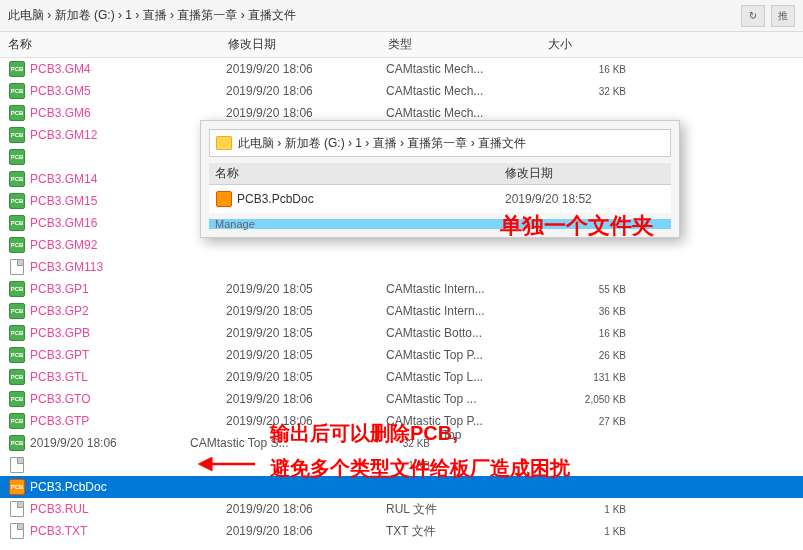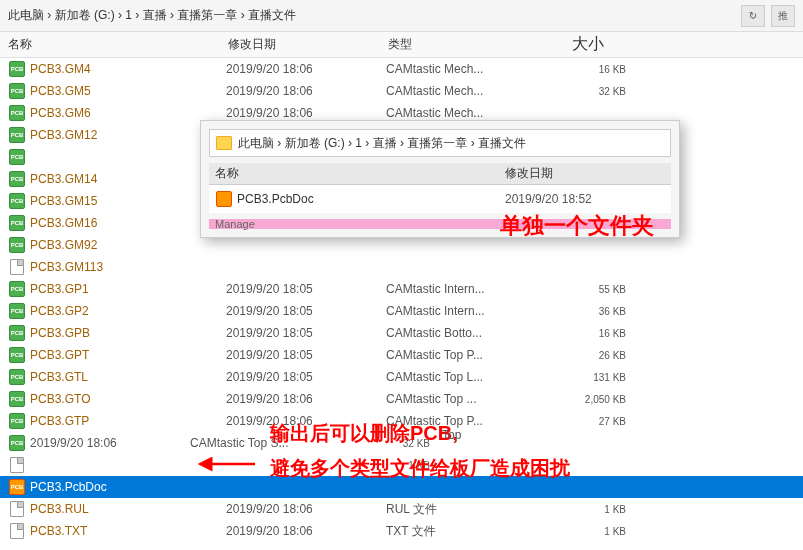--- a/index.html
+++ b/index.html
@@ -60,21 +60,21 @@
       height: 26px;
       background: #f9f9f9;
       border-bottom: 1px solid #e0e0e0;
       display: flex;
       align-items: center;
       padding: 0 8px;
     }
     .col-name { width: 220px; font-size: 12px; color: #333; }
     .col-date { width: 160px; font-size: 12px; color: #333; }
     .col-type { width: 160px; font-size: 12px; color: #333; }
-    .col-size { width: 80px; font-size: 16px; color: #333; text-align: center; }
+    .col-size { width: 80px; font-size: 12px; color: #333; text-align: left; }
 
     
     .file-list {
       flex: 1;
       overflow-y: auto;
       overflow-x: hidden;
     }
     .file-row {
       height: 22px;
       display: flex;
@@ -89,21 +89,21 @@
     .file-row.selected .file-size { color: #fff; }
     .file-icon {
       width: 18px;
       height: 16px;
       margin-right: 4px;
       display: flex;
       align-items: center;
       justify-content: center;
       flex-shrink: 0;
     }
-    .file-name { width: 196px; font-size: 12px; color: #a16207; overflow: hidden; white-space: nowrap; text-overflow: ellipsis; }
+    .file-name { width: 196px; font-size: 12px; color: #ec4899; overflow: hidden; white-space: nowrap; text-overflow: ellipsis; }
     .file-date { width: 160px; font-size: 12px; color: #555; }
     .file-type { width: 160px; font-size: 12px; color: #555; overflow: hidden; white-space: nowrap; text-overflow: ellipsis; }
     .file-size { width: 80px; font-size: 10px; color: #555; text-align: right; }
 
     
     .icon-pcb {
       width: 16px; height: 16px;
       background: #4caf50;
       border: 1px solid #388e3c;
       border-radius: 2px;
@@ -478,21 +478,21 @@
     <div class="popup-col-name">名称</div>
     <div class="popup-col-date">修改日期</div>
   </div>
   <div class="popup-file-row">
     <div class="file-icon">
       <div class="icon-pcbdoc"></div>
     </div>
     <div class="popup-file-name">PCB3.PcbDoc</div>
     <div class="popup-file-date">2019/9/20 18:52</div>
   </div>
-  <div style="height:10px;background:#f9a8d4;margin-top:6px;font-size:11px;color:#666;display:flex;align-items:center;padding:0 6px;">
+  <div style="height:10px;background:#7dd3fc;margin-top:6px;font-size:11px;color:#666;display:flex;align-items:center;padding:0 6px;">
     <span>Manage</span>
   </div>
 </div>
 
 <div class="annotation-1">单独一个文件夹</div>
 <div class="annotation-2">输出后可以删除PCB,</div>
 <div class="annotation-3">避免多个类型文件给板厂造成困扰</div>
 
 <svg style="position:absolute;top:454px;left:200px;z-index:200;overflow:visible;" width="60" height="20">
   <defs>

